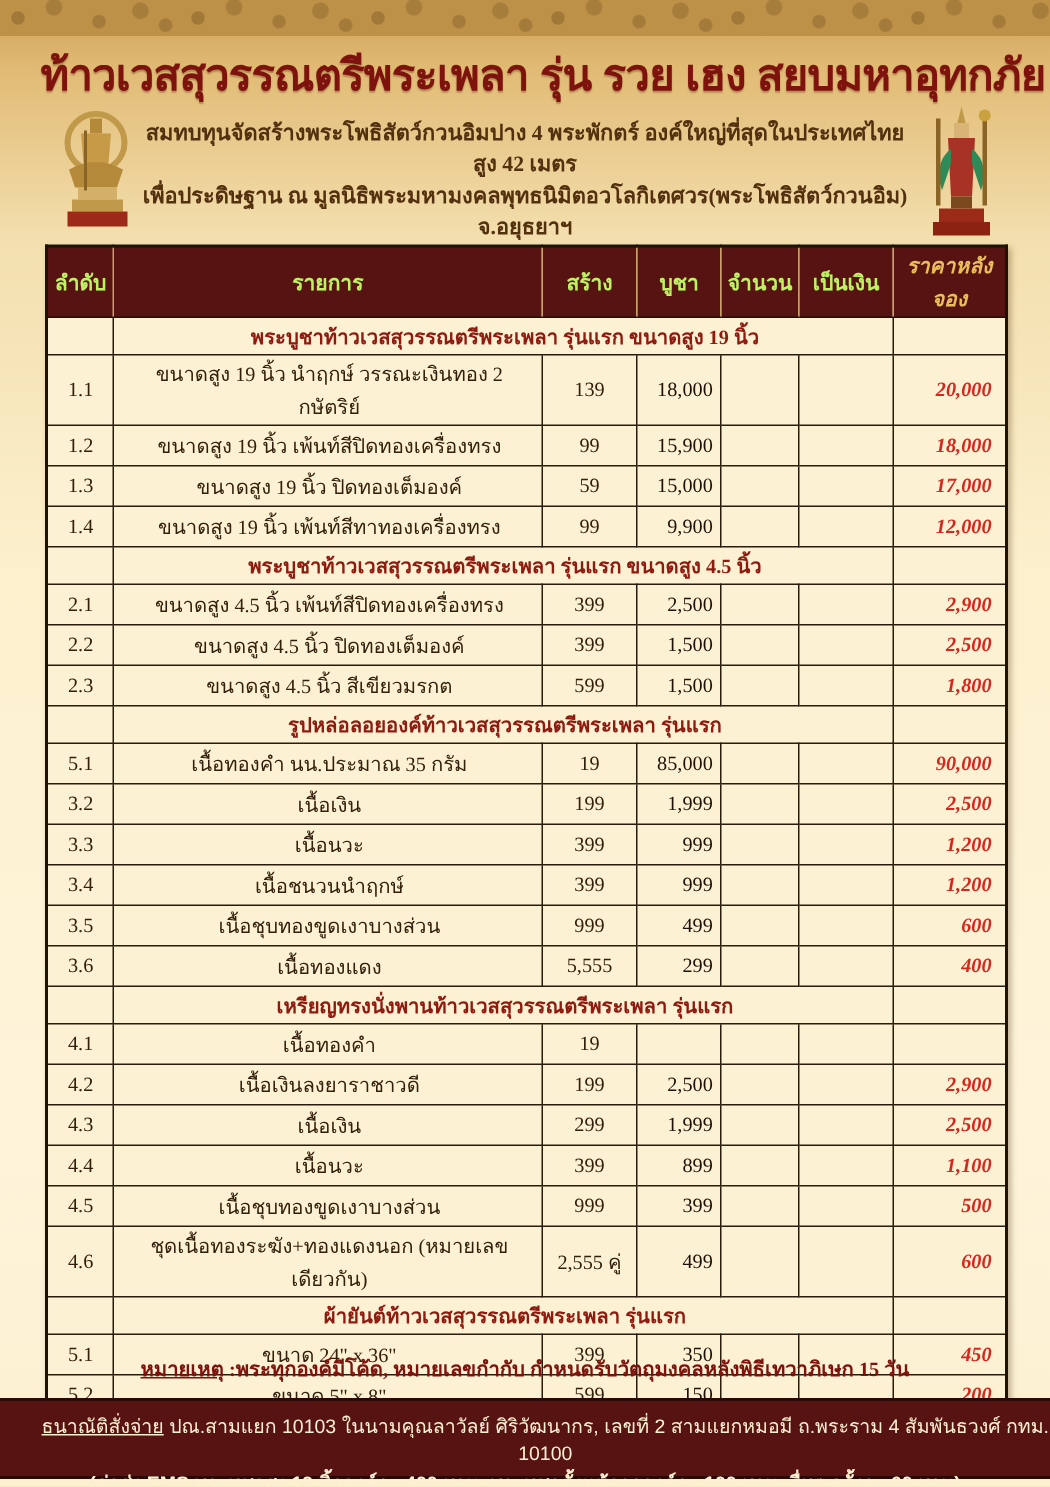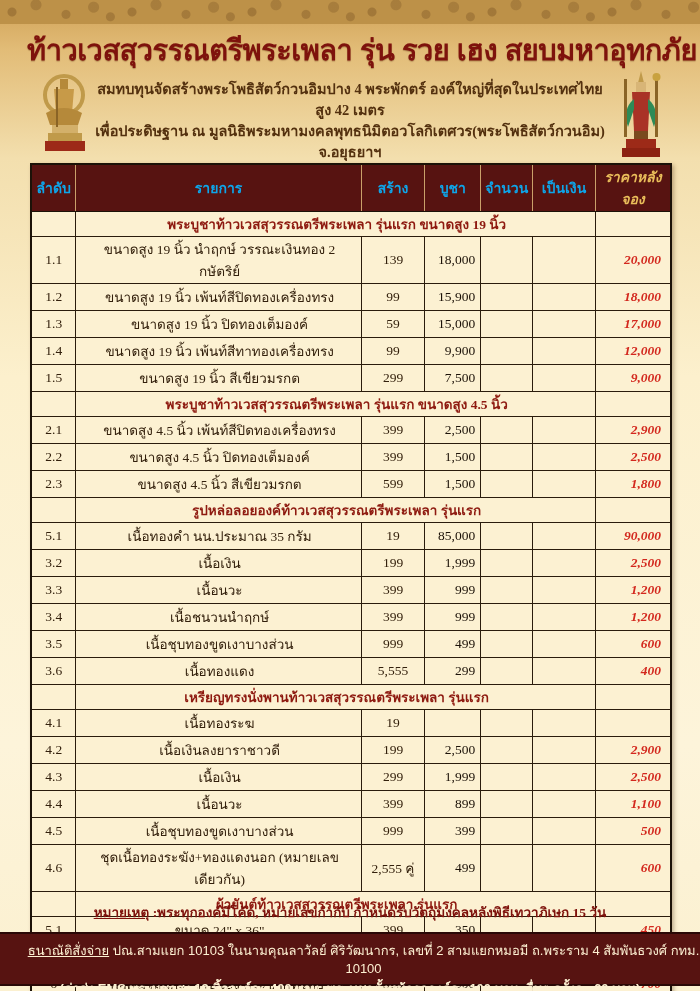--- a/index.html
+++ b/index.html
@@ -64,21 +64,21 @@
     box-shadow:2px 2px 4px rgba(80,50,20,.35);
     font-family:"Liberation Serif","DejaVu Serif",serif;
   }
   .price-table th,.price-table td{
     border:1px solid #2a1c0c;
     padding:1px 4px;
     font-size:13.5px;
     color:#33200c;
   }
   .price-table thead th{
-    background:#571311;color:#0ea5e9;
+    background:#571311;color:#bef264;
     font-weight:bold;font-size:14px;
     height:32px;border-color:#caa06a;
     border-top-color:#1c1208;border-bottom-color:#1c1208;
   }
   .price-table thead th:first-child{border-left-color:#1c1208;}
   .price-table thead th.price-col-head{
     color:#e9bd5a;font-style:italic;border-right-color:#1c1208;
   }
   .price-table tbody tr.item td{height:24px;}
   .price-table tbody tr.section td{
@@ -207,29 +207,20 @@
         </tr>
         <tr class="item">
           <td class="c-no">1.4</td>
           <td class="c-item">ขนาดสูง 19 นิ้ว เพ้นท์สีทาทองเครื่องทรง</td>
           <td class="c-made">99</td>
           <td class="c-price">9,900</td>
           <td class="c-qty"></td>
           <td class="c-amount"></td>
           <td class="c-after">12,000</td>
         </tr>
-        <tr class="item">
-          <td class="c-no">1.5</td>
-          <td class="c-item">ขนาดสูง 19 นิ้ว สีเขียวมรกต</td>
-          <td class="c-made">299</td>
-          <td class="c-price">7,500</td>
-          <td class="c-qty"></td>
-          <td class="c-amount"></td>
-          <td class="c-after">9,000</td>
-        </tr>
         <tr class="section">
           <td class="c-no"></td>
           <td class="c-item" colspan="5">พระบูชาท้าวเวสสุวรรณตรีพระเพลา รุ่นแรก ขนาดสูง 4.5 นิ้ว</td>
           <td class="c-after"></td>
         </tr>
         <tr class="item">
           <td class="c-no">2.1</td>
           <td class="c-item">ขนาดสูง 4.5 นิ้ว เพ้นท์สีปิดทองเครื่องทรง</td>
           <td class="c-made">399</td>
           <td class="c-price">2,500</td>
@@ -314,21 +305,21 @@
           <td class="c-amount"></td>
           <td class="c-after">400</td>
         </tr>
         <tr class="section">
           <td class="c-no"></td>
           <td class="c-item" colspan="5">เหรียญทรงนั่งพานท้าวเวสสุวรรณตรีพระเพลา รุ่นแรก</td>
           <td class="c-after"></td>
         </tr>
         <tr class="item">
           <td class="c-no">4.1</td>
-          <td class="c-item">เนื้อทองระฆ</td>
+          <td class="c-item">เนื้อทองคำ</td>
           <td class="c-made">19</td>
           <td class="c-price"></td>
           <td class="c-qty"></td>
           <td class="c-amount"></td>
           <td class="c-after"></td>
         </tr>
         <tr class="item">
           <td class="c-no">4.2</td>
           <td class="c-item">เนื้อเงินลงยาราชาวดี</td>
           <td class="c-made">199</td>

